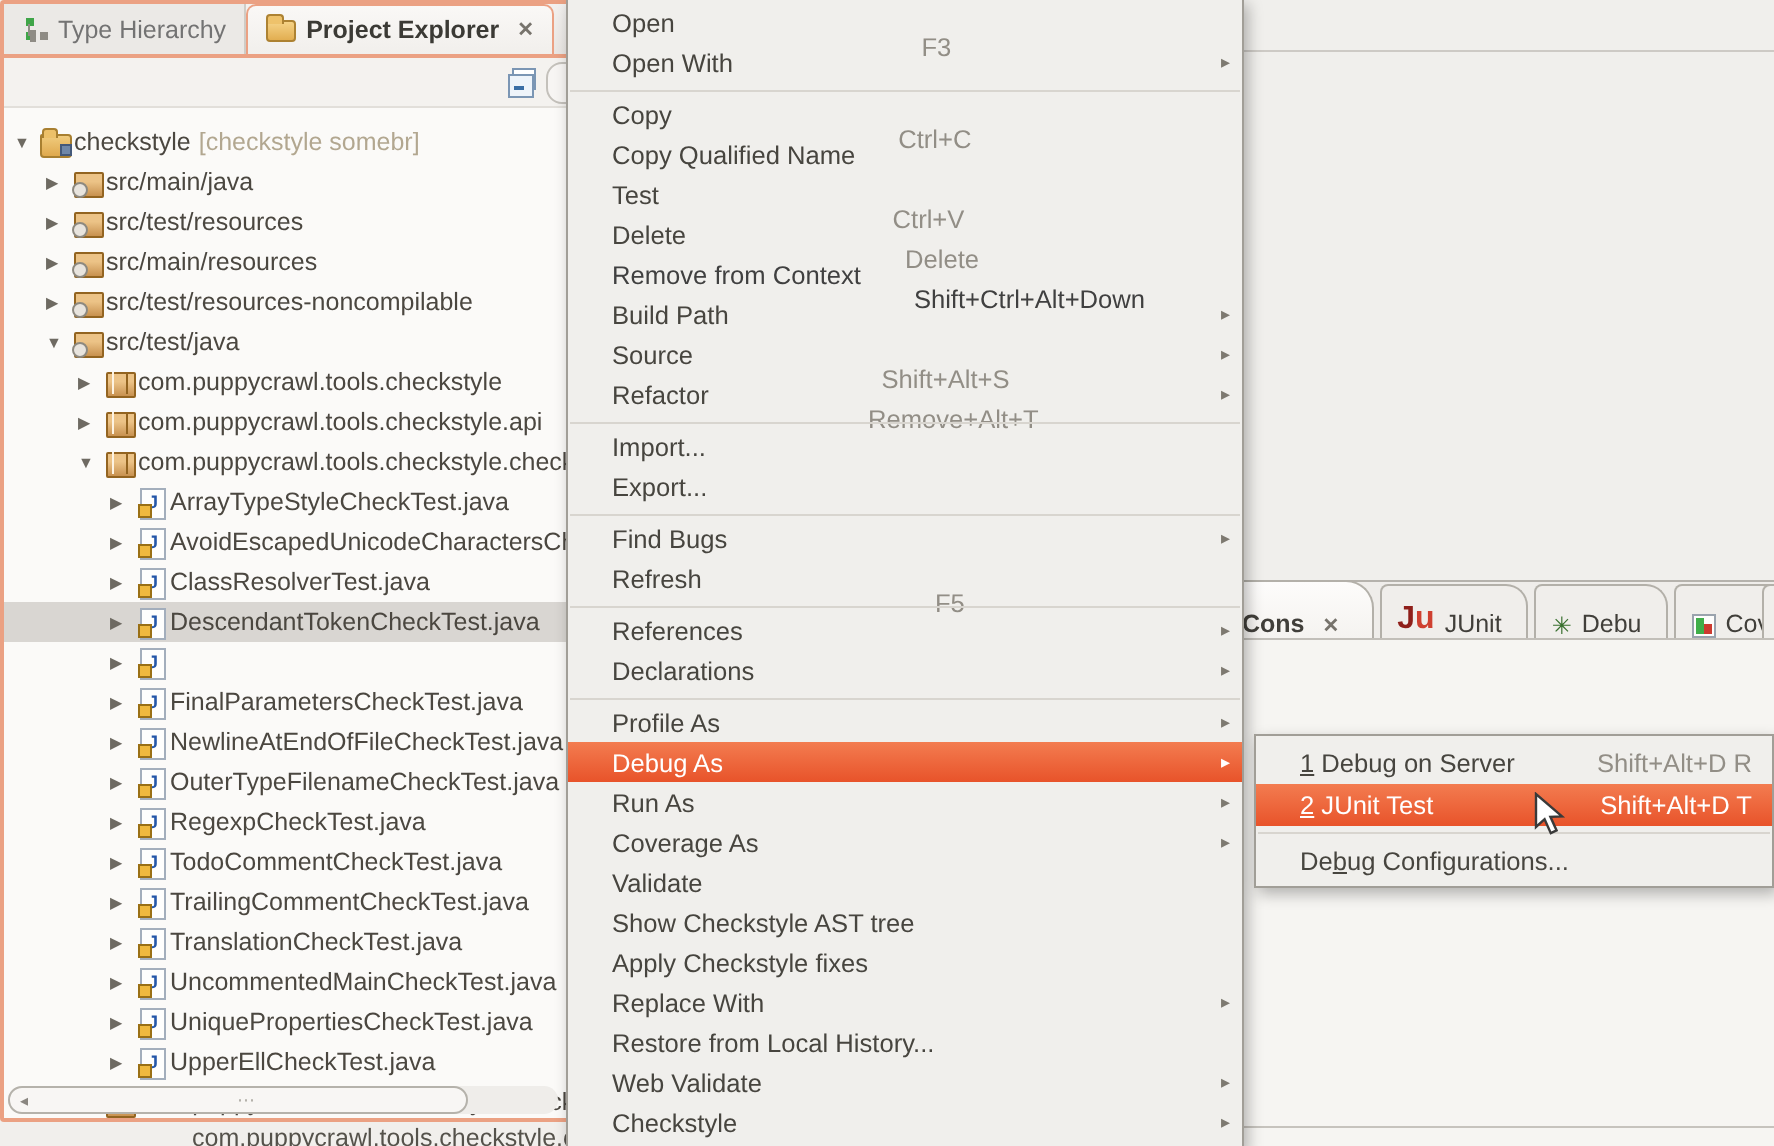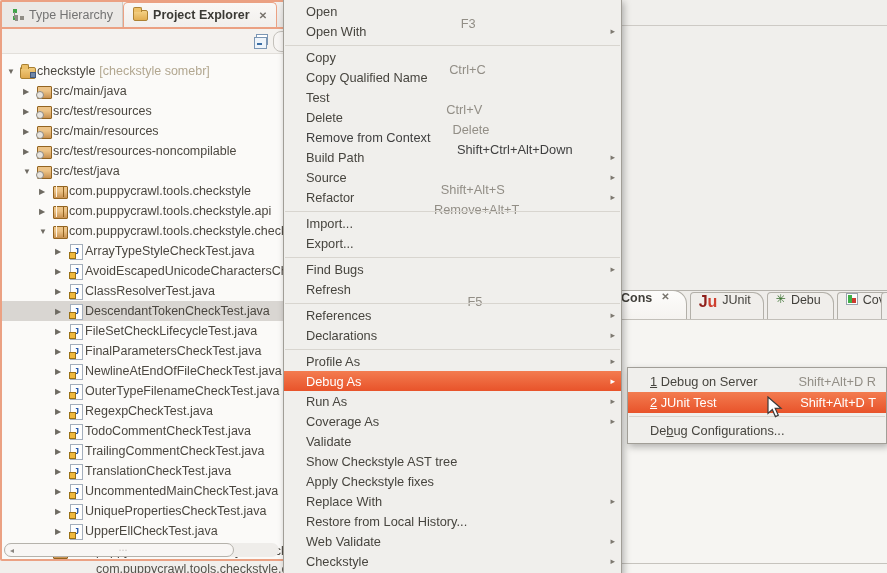--- a/index.html
+++ b/index.html
@@ -110,21 +110,21 @@
   .hscroll-grip { flex:1; text-align:center; color:#b0ada6; font-size:9px; letter-spacing:1px; }
 
   
   .editor-area { position:absolute; left:285px; top:0; right:0; height:291px; background:#f0efec; z-index:1; }
   .editor-topline { position:absolute; left:0; top:25px; right:0; height:1px; background:#cdcac5; }
   .editor-bottomline { position:absolute; left:0; bottom:0; right:0; height:1px; background:#b5b2ac; }
 
   .bottom-panel { position:absolute; left:285px; top:291px; right:0; bottom:0; background:#f6f5f2; z-index:1; }
   .bp-tabbar { position:relative; height:29px; background:#efedea; border-bottom:1px solid #c2bfb9;
     display:flex; align-items:flex-end; padding-left:310px; }
-  .bp-tab { display:flex; align-items:flex-start; gap:5px; height:27px; padding:0 12px 0 8px;
+  .bp-tab { display:flex; align-items:flex-end; gap:5px; height:27px; padding:0 12px 0 8px;
     font-size:12.5px; color:#413f3a; background:#f0eeeb; border:1px solid #b3b0a9; border-bottom:none;
     border-radius:4px 11px 0 0; margin-right:3px; white-space:nowrap; }
   .bp-tab.active { background:linear-gradient(#fdfcfb,#f5f3f0); height:29px; font-weight:bold;
     padding-right:16px; border-radius:5px 14px 0 0; position:relative; z-index:2; }
   .bp-sliver { position:absolute; right:-8px; bottom:0; width:14px; height:27px;
     border:1px solid #b3b0a9; border-bottom:none; border-radius:4px 0 0 0; background:#f0eeeb; }
 
   .ico-console { width:12px; height:11px; background:#8ba0b5; border:1px solid #5c7490; }
   .ico-console::before { content:""; position:absolute; left:1px; top:1px; right:1px; height:3px; background:#3e5a78; }
   .ico-junit { font-size:16px; font-weight:bold; font-style:normal; }
@@ -283,21 +283,20 @@
       <div class="ti i-java sel" style="--ind: 3;">
         <span class="ti-arrow">▶</span>
         <span class="ti-icon"><i></i></span>
         <span class="ti-label">DescendantTokenCheckTest.java</span>
         <span class="ti-suffix"></span>
       </div>
 
       <div class="ti i-java" style="--ind: 3;">
         <span class="ti-arrow">▶</span>
         <span class="ti-icon"><i></i></span>
-        <span class="ti-label">FileSetCheckLifecycleTest.java</span>
         <span class="ti-suffix"></span>
       </div>
 
       <div class="ti i-java" style="--ind: 3;">
         <span class="ti-arrow">▶</span>
         <span class="ti-icon"><i></i></span>
         <span class="ti-label">FinalParametersCheckTest.java</span>
         <span class="ti-suffix"></span>
       </div>
 

